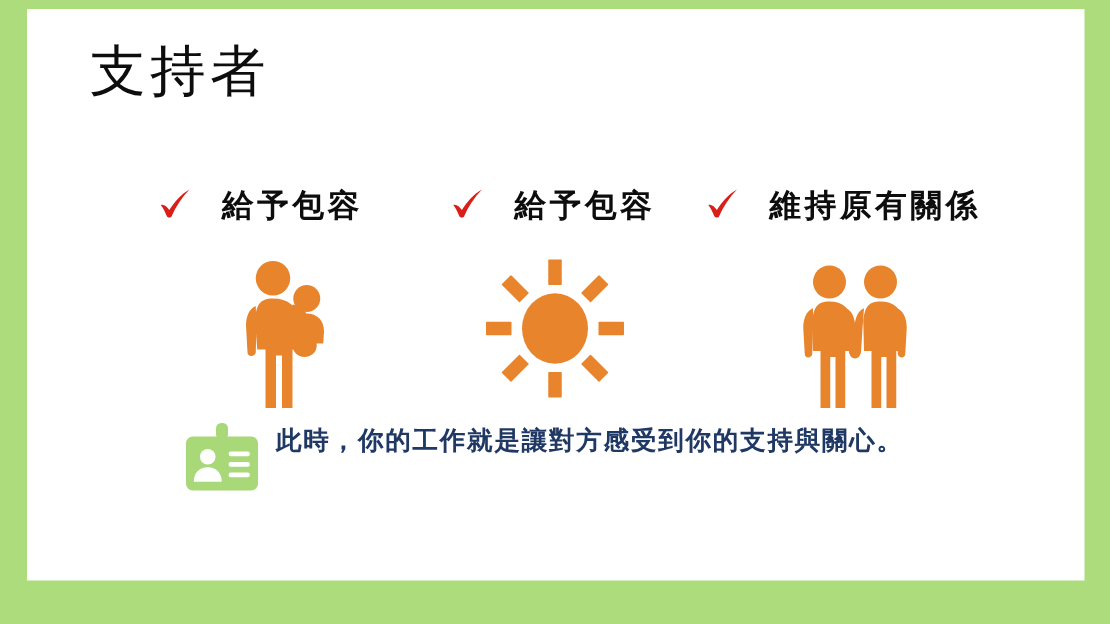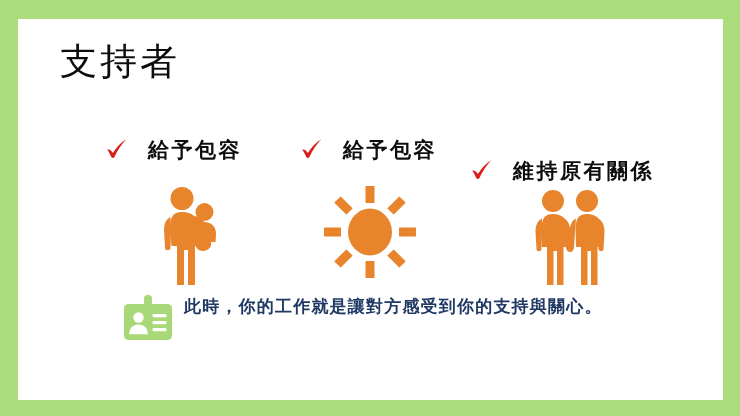--- a/index.html
+++ b/index.html
@@ -6,41 +6,41 @@
   body{
     width:740px;height:416px;overflow:hidden;
     background:#ACDC7C;
     font-family:"Liberation Serif","DejaVu Serif",serif;
   }
   #slide-frame{
     position:absolute;left:0;top:0;width:740px;height:416px;
     background:#ACDC7C;
   }
   #slide-canvas{
-    position:absolute;left:18px;top:19px;
+    position:absolute;left:18px;top:6px;
     width:705px;height:381px;
     background:#FFFFFF;
   }
   #slide-title{
     position:absolute;left:42px;top:20px;
     font-size:37px;line-height:1.25;
     color:#0D0D0D;
     letter-spacing:3px;
     font-family:"Liberation Serif","DejaVu Serif",serif;
     white-space:nowrap;
   }
   
   .heading-item{
     position:absolute;top:117px;
     display:flex;align-items:center;gap:19px;
     white-space:nowrap;
   }
   #heading-item-0{left:87px;}
   #heading-item-1{left:282px;}
-  #heading-item-2{left:452px;margin-top:21px;}
+  #heading-item-2{left:452px;}
   .check-icon{display:block;width:24px;height:24px;flex:0 0 auto;}
   .heading-label{
     font-size:21px;color:#0D0D0D;letter-spacing:2.5px;
     font-family:"Liberation Serif","DejaVu Serif",serif;
     font-weight:700;
   }
   
   .icon-cell{
     position:absolute;top:155px;
     width:120px;height:115px;

